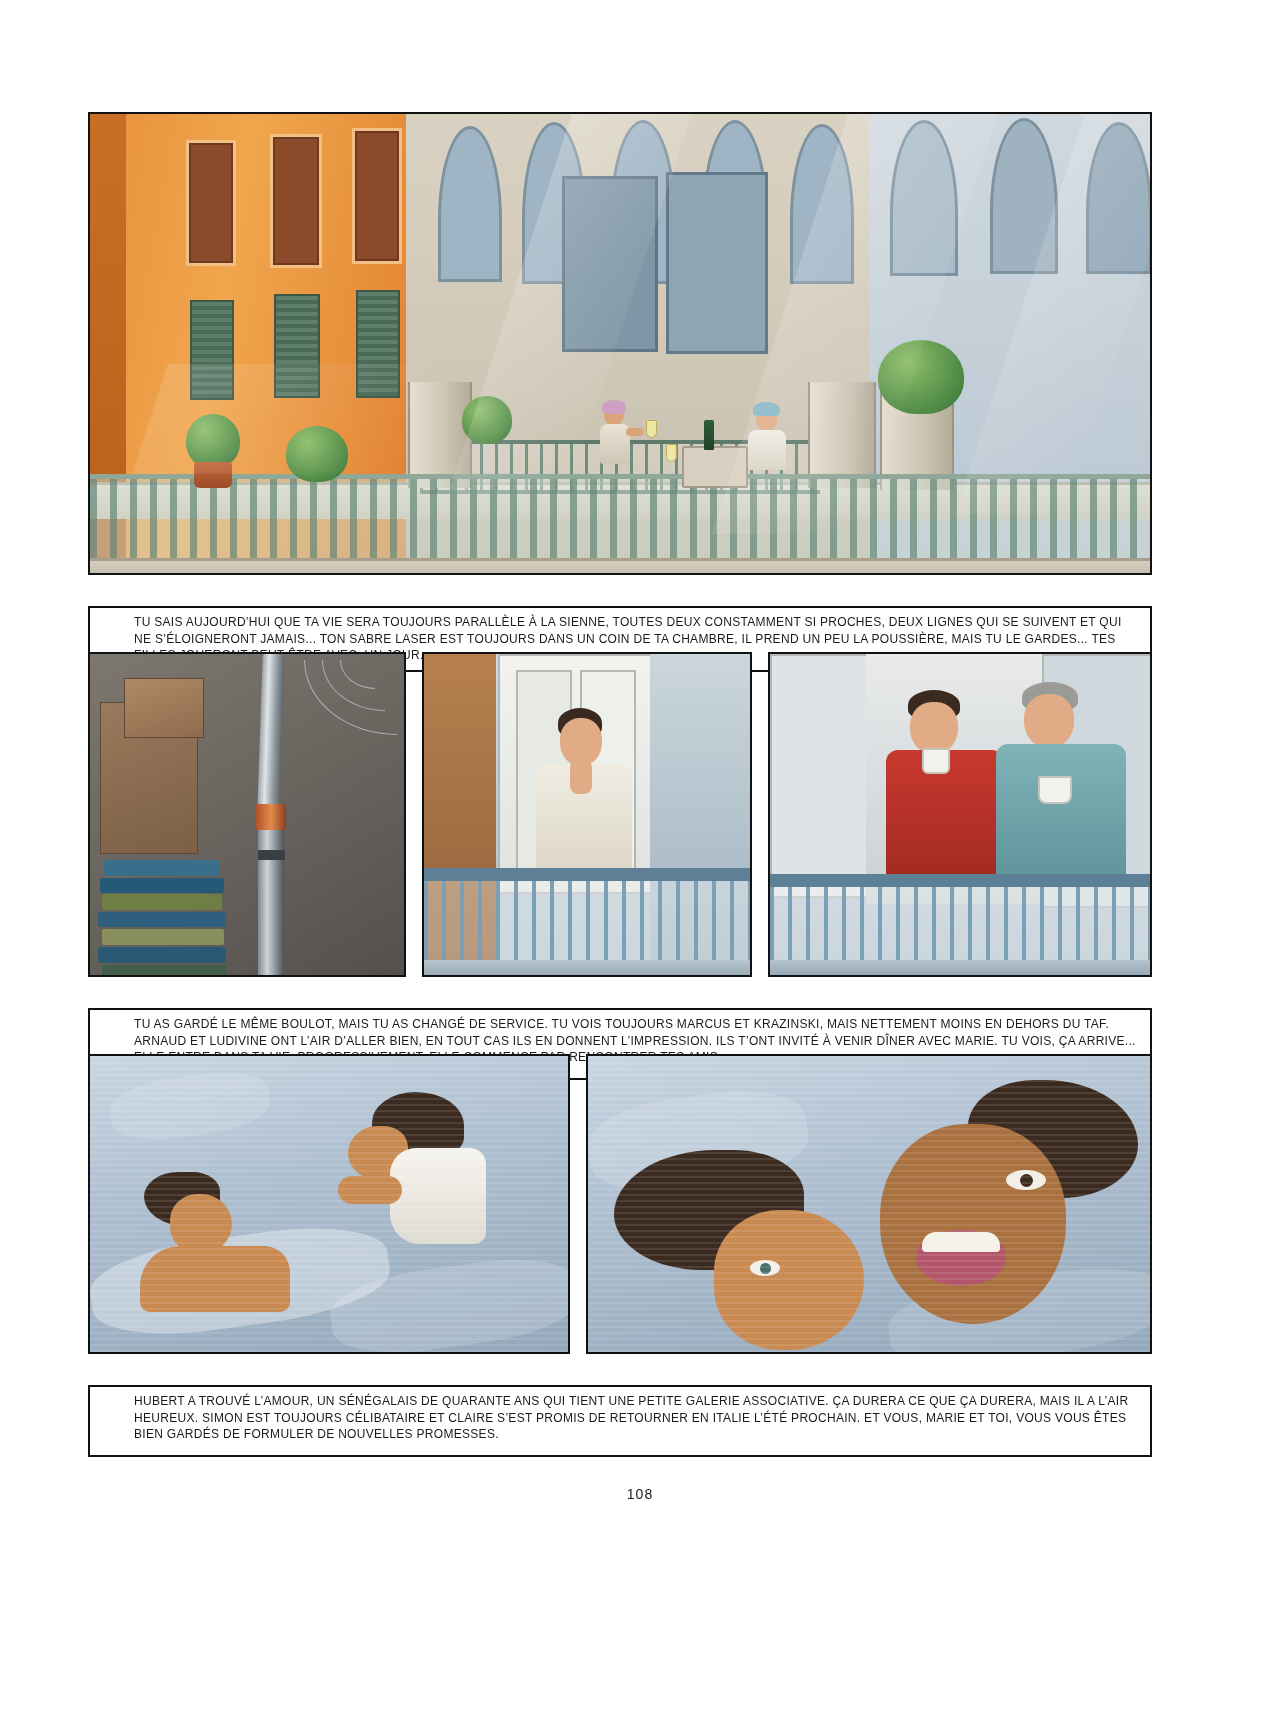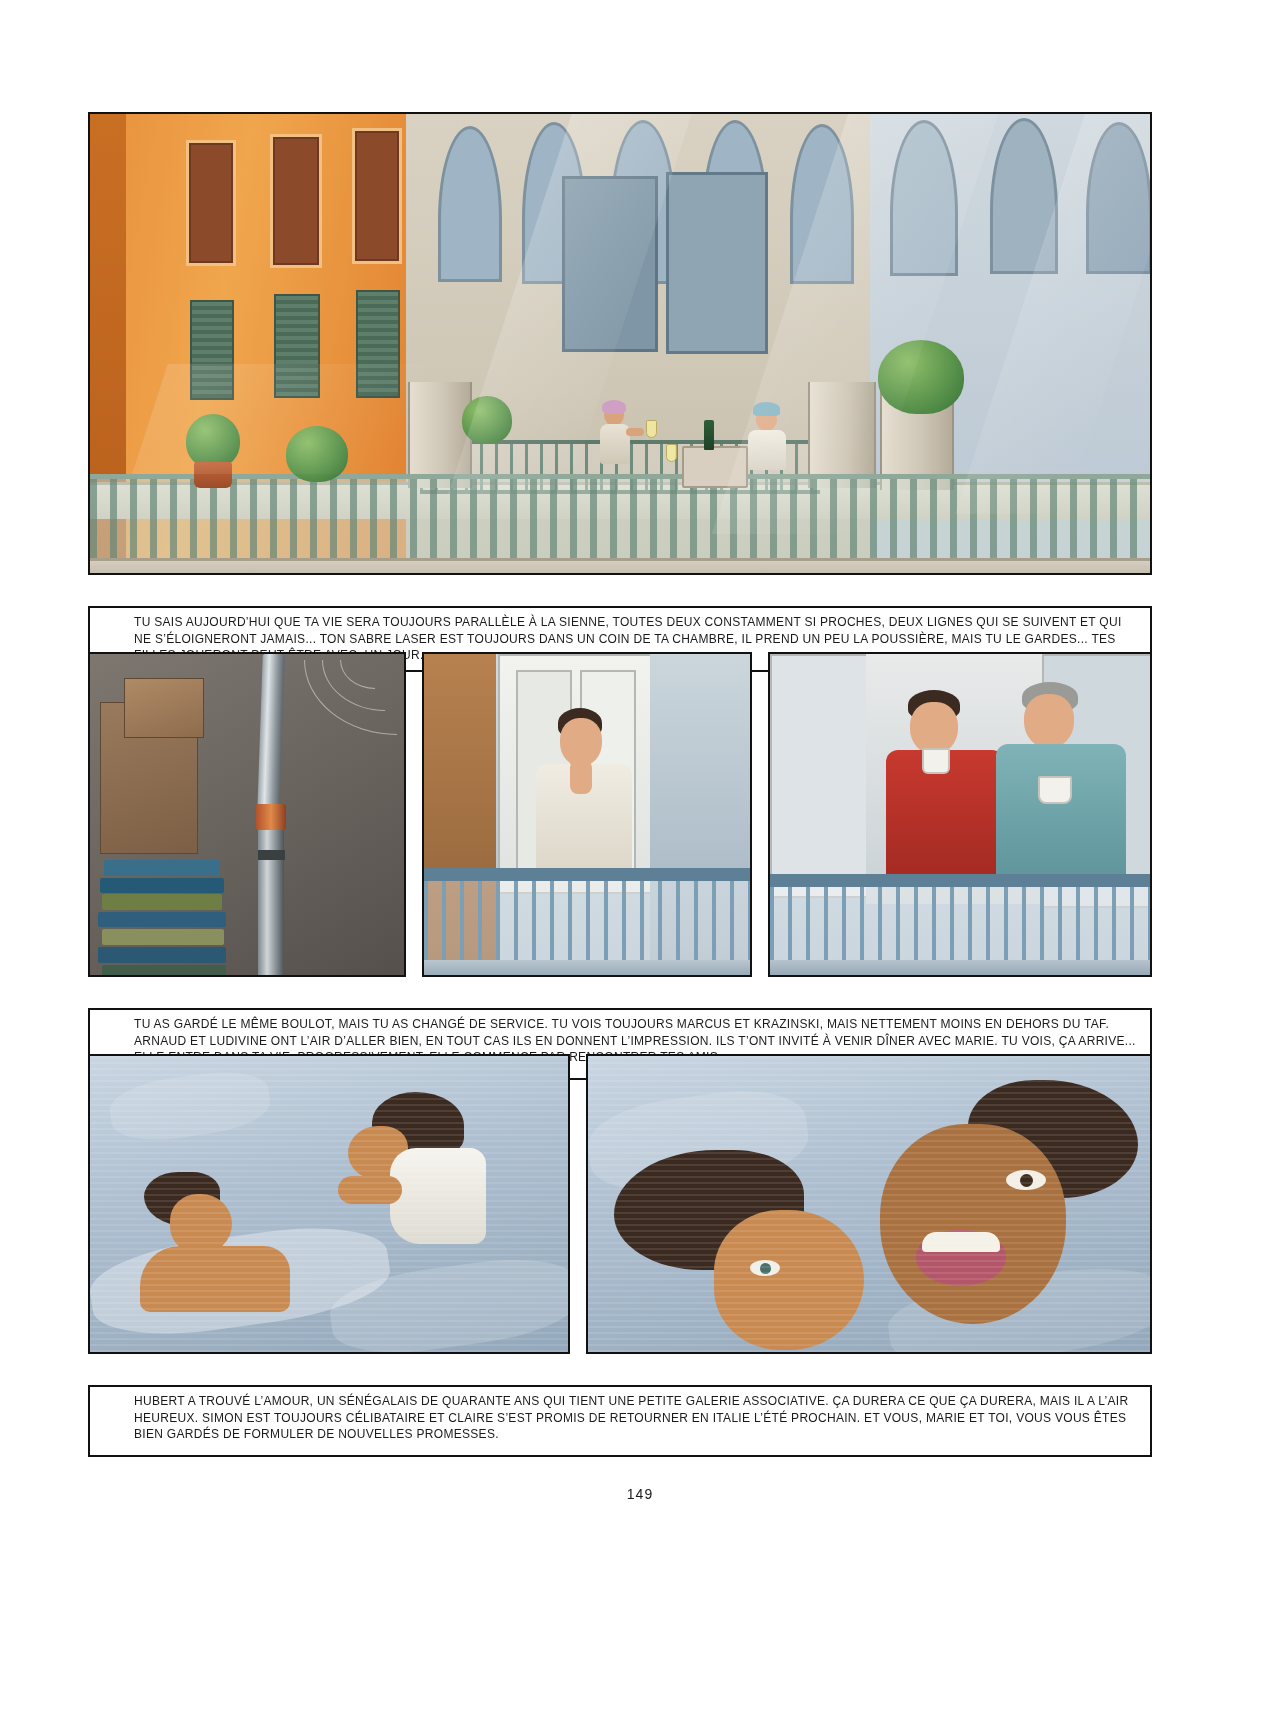--- a/index.html
+++ b/index.html
@@ -417,14 +417,14 @@
 
       <div class="scan"></div>
     </div>
 
     <div class="caption" id="c3">
       <span>HUBERT A TROUVÉ L’AMOUR, UN SÉNÉGALAIS DE QUARANTE ANS QUI TIENT UNE PETITE GALERIE ASSOCIATIVE. ÇA DURERA CE QUE ÇA DURERA, MAIS IL A L’AIR HEUREUX. SIMON EST TOUJOURS CÉLIBATAIRE ET CLAIRE S’EST PROMIS DE RETOURNER EN ITALIE L’ÉTÉ PROCHAIN. ET VOUS, MARIE ET TOI, VOUS VOUS ÊTES BIEN GARDÉS DE FORMULER DE NOUVELLES PROMESSES.</span>
     </div>
 
   </div>
 
-  <div class="folio">149</div>
+  <div class="folio">108</div>
 </div>
 
 </body></html>

